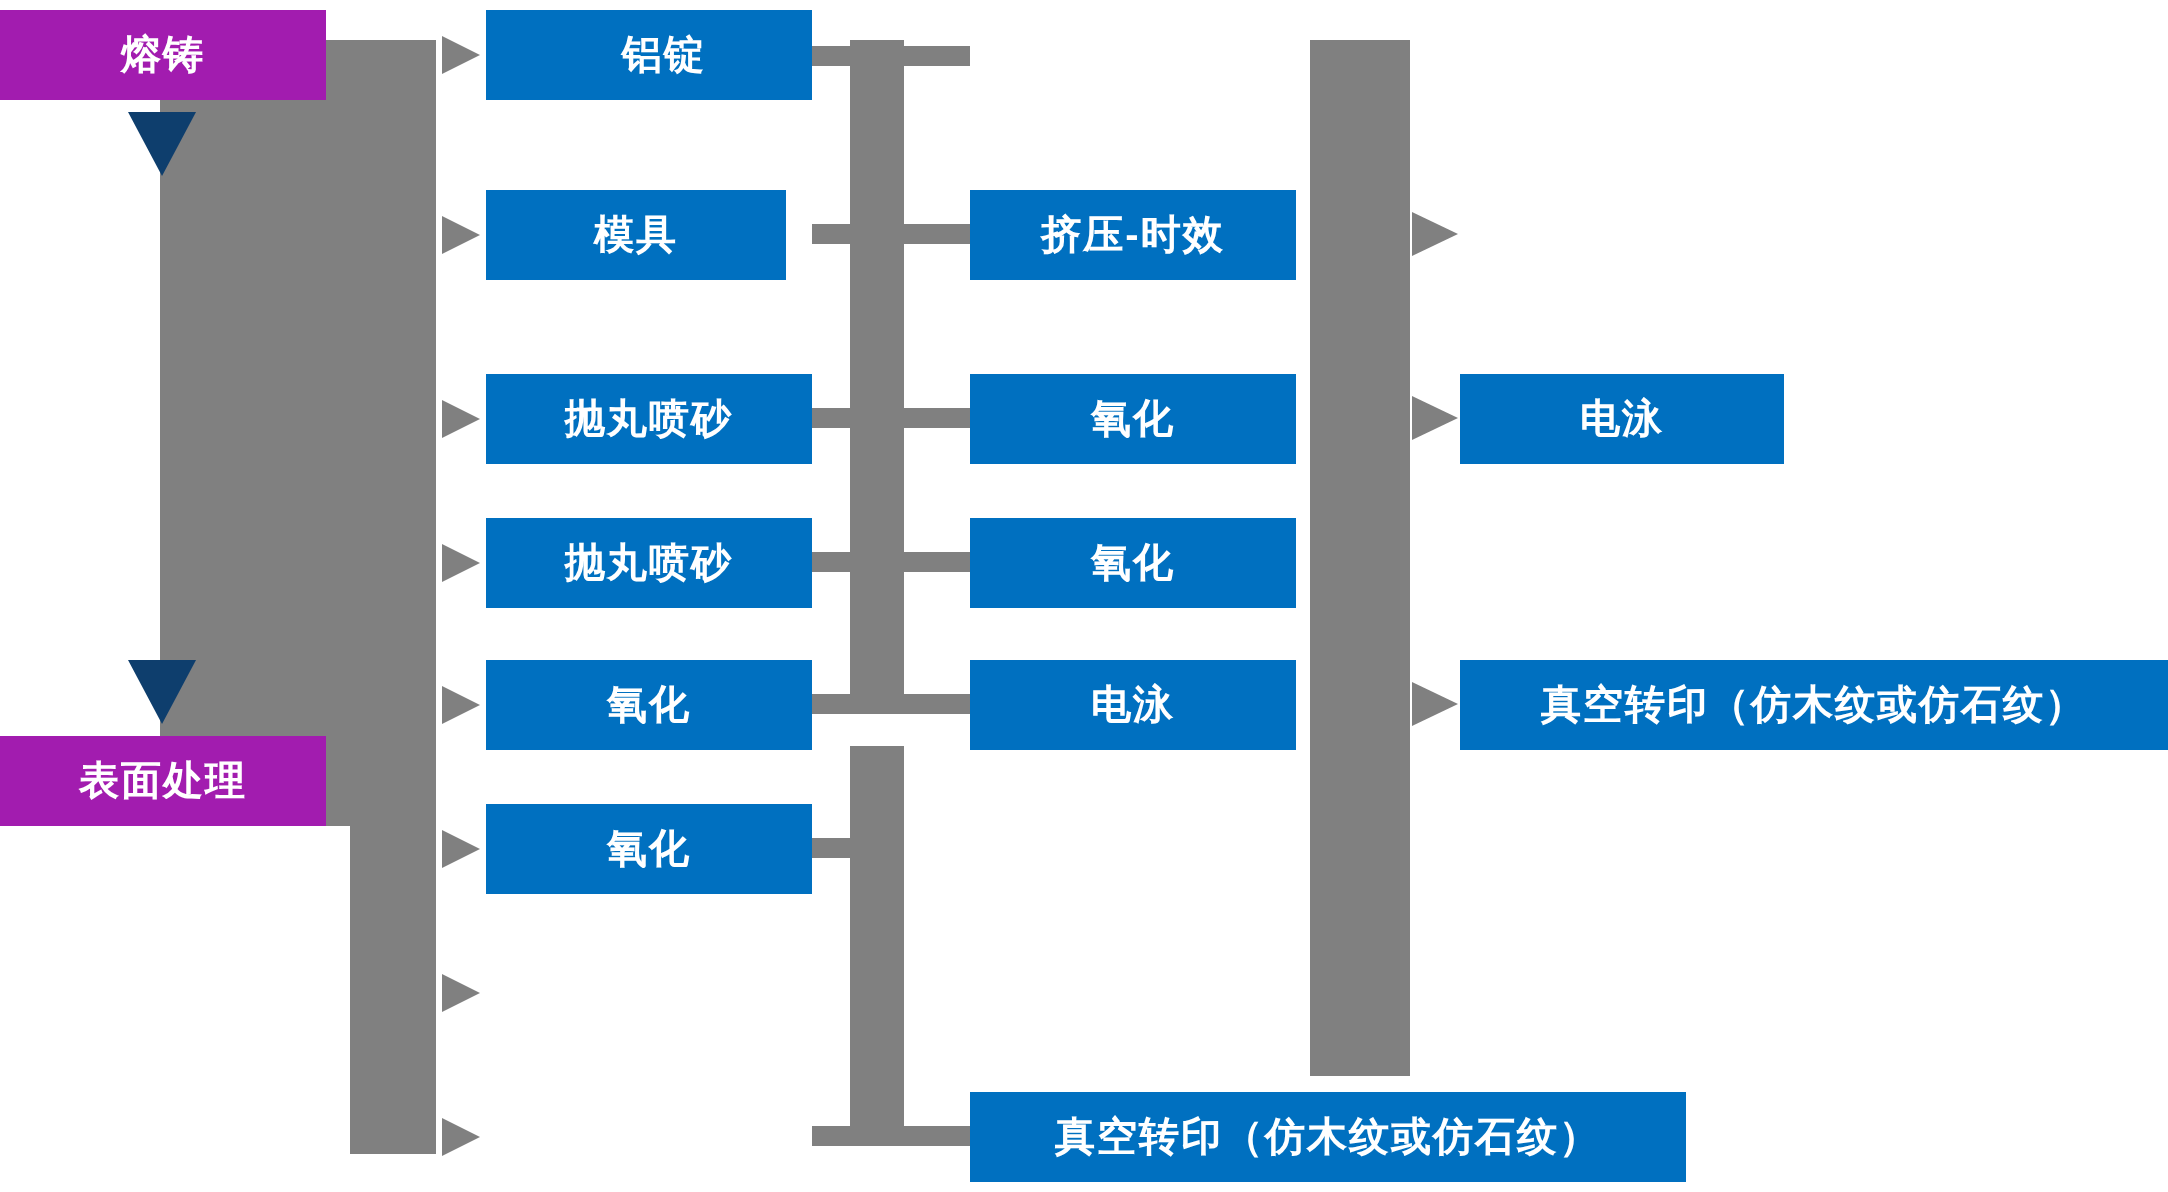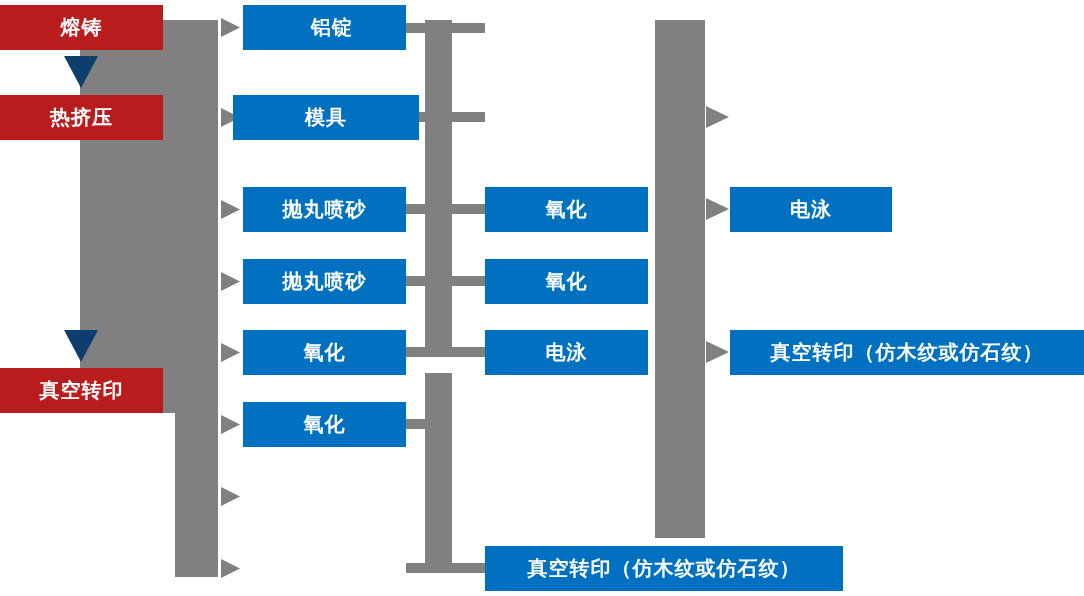--- a/index.html
+++ b/index.html
@@ -7,21 +7,21 @@
   .canvas {
     position:relative; width:1084px; height:596px;
     background:#ffffff; overflow:hidden;
   }
   .node {
     position:absolute; height:45px;
     display:flex; align-items:center; justify-content:center;
     color:#ffffff; font-weight:bold; font-size:20px; letter-spacing:1px;
     white-space:nowrap;
   }
-  .node.dark { background:#b91c1c; }
+  .node.dark { background:#a21caf; }
   .node.blue { background:#0070c0; }
   .bus  { position:absolute; background:#808080; }
   .stub { position:absolute; background:#808080; height:10px; }
   .arrow-right {
     position:absolute; width:19px; height:19px; background:#808080;
     clip-path:polygon(0 0, 100% 50%, 0 100%);
   }
   .arrow-right.big { width:23px; height:22px; }
   .arrow-down {
     position:absolute; width:34px; height:32px; background:#0e3e6d;
@@ -66,30 +66,30 @@
   <div class="arrow-right" style="left:221px; top:343px;"></div>
   <div class="arrow-right" style="left:221px; top:415px;"></div>
   <div class="arrow-right" style="left:221px; top:487px;"></div>
   <div class="arrow-right" style="left:221px; top:559px;"></div>
 
   <div class="arrow-right big" style="left:706px; top:106px;"></div>
   <div class="arrow-right big" style="left:706px; top:198px;"></div>
   <div class="arrow-right big" style="left:706px; top:341px;"></div>
 
   <div class="node dark" style="left:0; top:5px; width:163px;">熔铸</div>
-  <div class="node dark" style="left:0; top:95px; width:163px;">热挤压</div>
-  <div class="node dark" style="left:0; top:368px; width:163px;">真空转印</div>
+  <div class="node dark" style="left:0; top:368px; width:163px;">表面处理</div>
 
   <div class="node blue" style="left:243px; top:5px;   width:163px;padding-left:15px;">铝锭</div>
-  <div class="node blue" style="left:233px; top:95px;  width:186px;">模具</div>
+  <div class="node blue" style="left:243px; top:95px;  width:150px;">模具</div>
   <div class="node blue" style="left:243px; top:187px; width:163px;">抛丸喷砂</div>
   <div class="node blue" style="left:243px; top:259px; width:163px;">抛丸喷砂</div>
   <div class="node blue" style="left:243px; top:330px; width:163px;">氧化</div>
   <div class="node blue" style="left:243px; top:402px; width:163px;">氧化</div>
 
+  <div class="node blue" style="left:485px; top:95px;  width:163px;">挤压-时效</div>
   <div class="node blue" style="left:485px; top:187px; width:163px;">氧化</div>
   <div class="node blue" style="left:485px; top:259px; width:163px;">氧化</div>
   <div class="node blue" style="left:485px; top:330px; width:163px;">电泳</div>
   <div class="node blue" style="left:485px; top:546px; width:358px;">真空转印（仿木纹或仿石纹）</div>
 
   <div class="node blue" style="left:730px; top:187px; width:162px;">电泳</div>
   <div class="node blue" style="left:730px; top:330px; width:354px;">真空转印（仿木纹或仿石纹）</div>
 
 </div>
 

